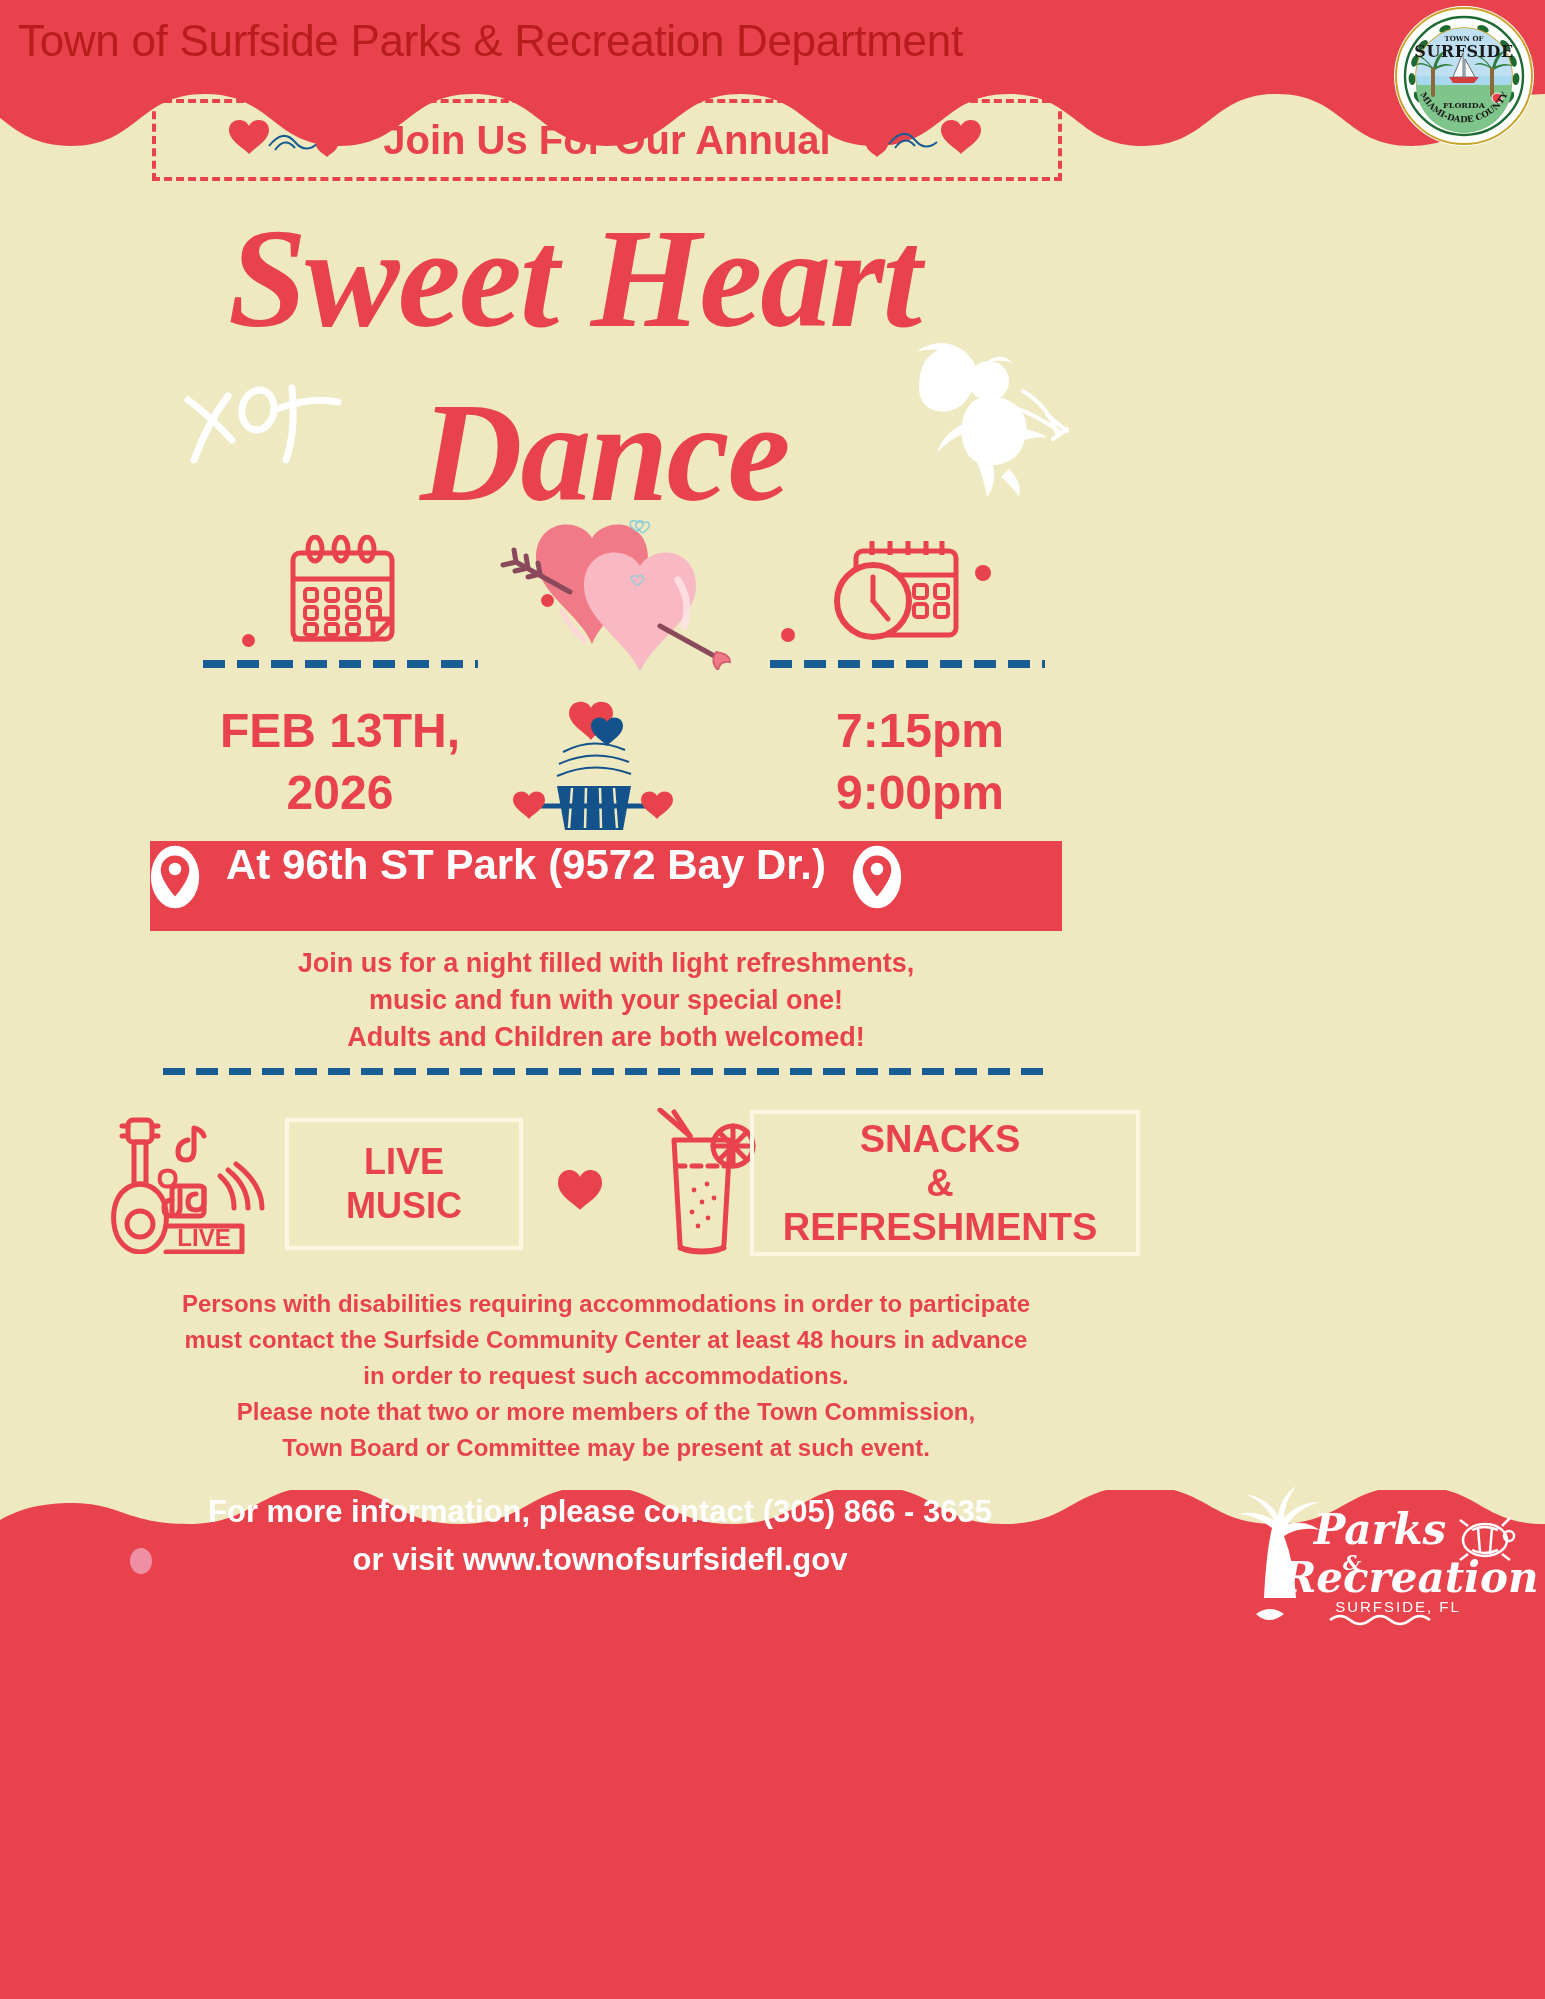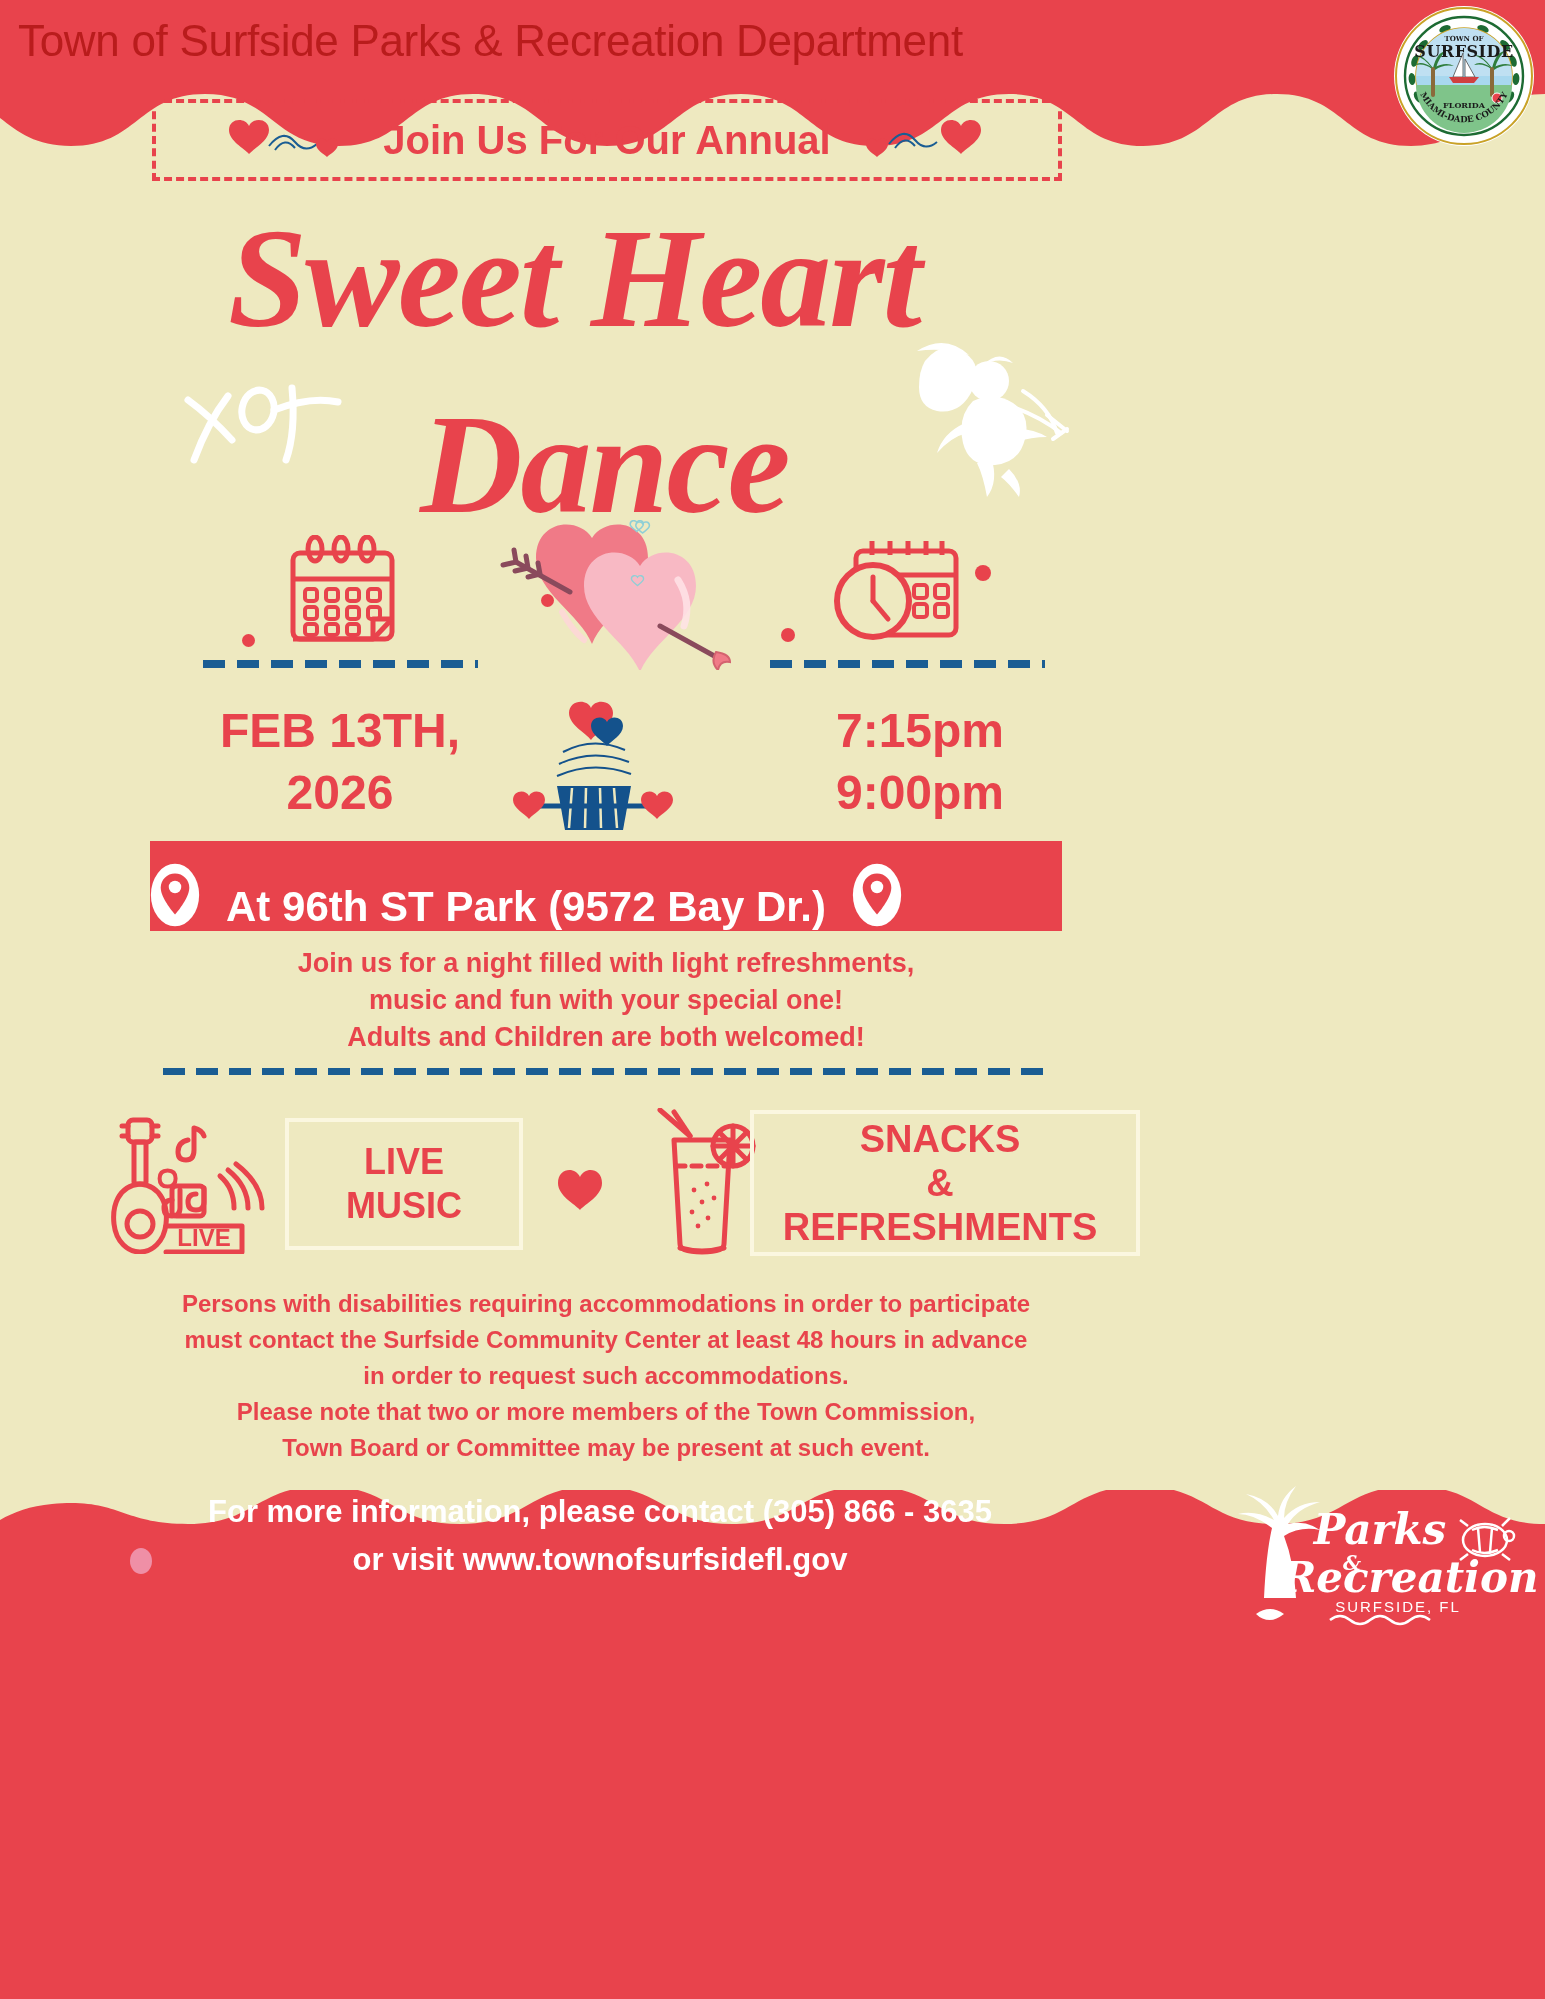--- a/index.html
+++ b/index.html
@@ -31,21 +31,21 @@
   .join-text{color:#e8434c;font-size:40px;font-weight:bold;white-space:nowrap;}
 
   
   .script-title{
     position:absolute;color:#e8434c;
     font-family:Liberation Serif, serif;
     font-style:italic;font-weight:bold;
     white-space:nowrap;
   }
   #t1{left:228px;top:196px;font-size:142px;letter-spacing:-2px;}
-  #t2{left:420px;top:370px;font-size:142px;letter-spacing:-2px;margin-top:12px;}
+  #t2{left:420px;top:370px;font-size:142px;letter-spacing:-2px;}
 
   .xoxo{position:absolute;left:170px;top:370px;width:180px;height:120px;z-index:2;}
   .cupid{position:absolute;left:895px;top:335px;width:180px;height:165px;z-index:2;}
 
   
   .cal-left{position:absolute;left:285px;top:535px;width:115px;height:110px;}
   .hearts{position:absolute;left:500px;top:520px;width:260px;height:150px;}
   .clock-cal{position:absolute;left:828px;top:535px;width:140px;height:110px;}
 
   .dash-left{position:absolute;left:203px;top:660px;width:275px;height:8px;}
@@ -55,21 +55,21 @@
 
   .date-col{position:absolute;left:180px;top:700px;width:320px;text-align:center;
     color:#e8434c;font-size:48px;font-weight:bold;line-height:62px;}
   .time-col{position:absolute;left:760px;top:700px;width:320px;text-align:center;
     color:#e8434c;font-size:48px;font-weight:bold;line-height:62px;}
   .cupcake{position:absolute;left:505px;top:690px;width:180px;height:145px;}
 
   
   .locbar{position:absolute;left:150px;top:841px;width:912px;height:90px;background:#e8434c;}
   .loc-text{position:absolute;left:150px;top:841px;width:752px;height:90px;
-    display:flex;align-items:flex-end;justify-content:center;gap:26px;}
+    display:flex;align-items:flex-start;justify-content:center;gap:26px;}
   .loc-label{color:#fff;font-size:42px;font-weight:bold;white-space:nowrap;}
 
   
   .desc{position:absolute;left:150px;top:945px;width:912px;text-align:center;
     color:#e8434c;font-size:27px;font-weight:bold;line-height:37px;}
 
   .long-dash{position:absolute;left:163px;top:1068px;width:880px;height:7px;}
   .guitar{position:absolute;left:110px;top:1112px;width:165px;height:142px;}
   .livebox{position:absolute;left:285px;top:1118px;width:238px;height:132px;
     border:4px solid #fbf7e0;box-sizing:border-box;}

